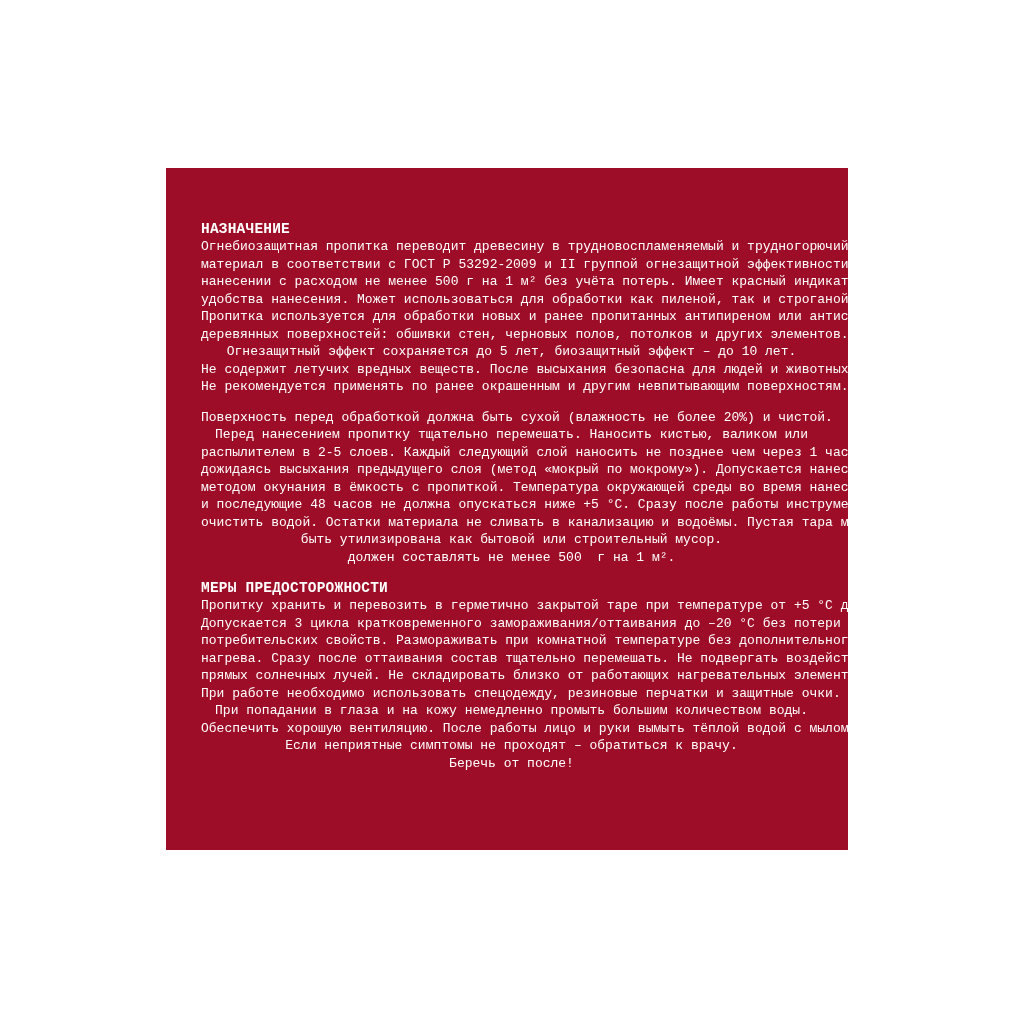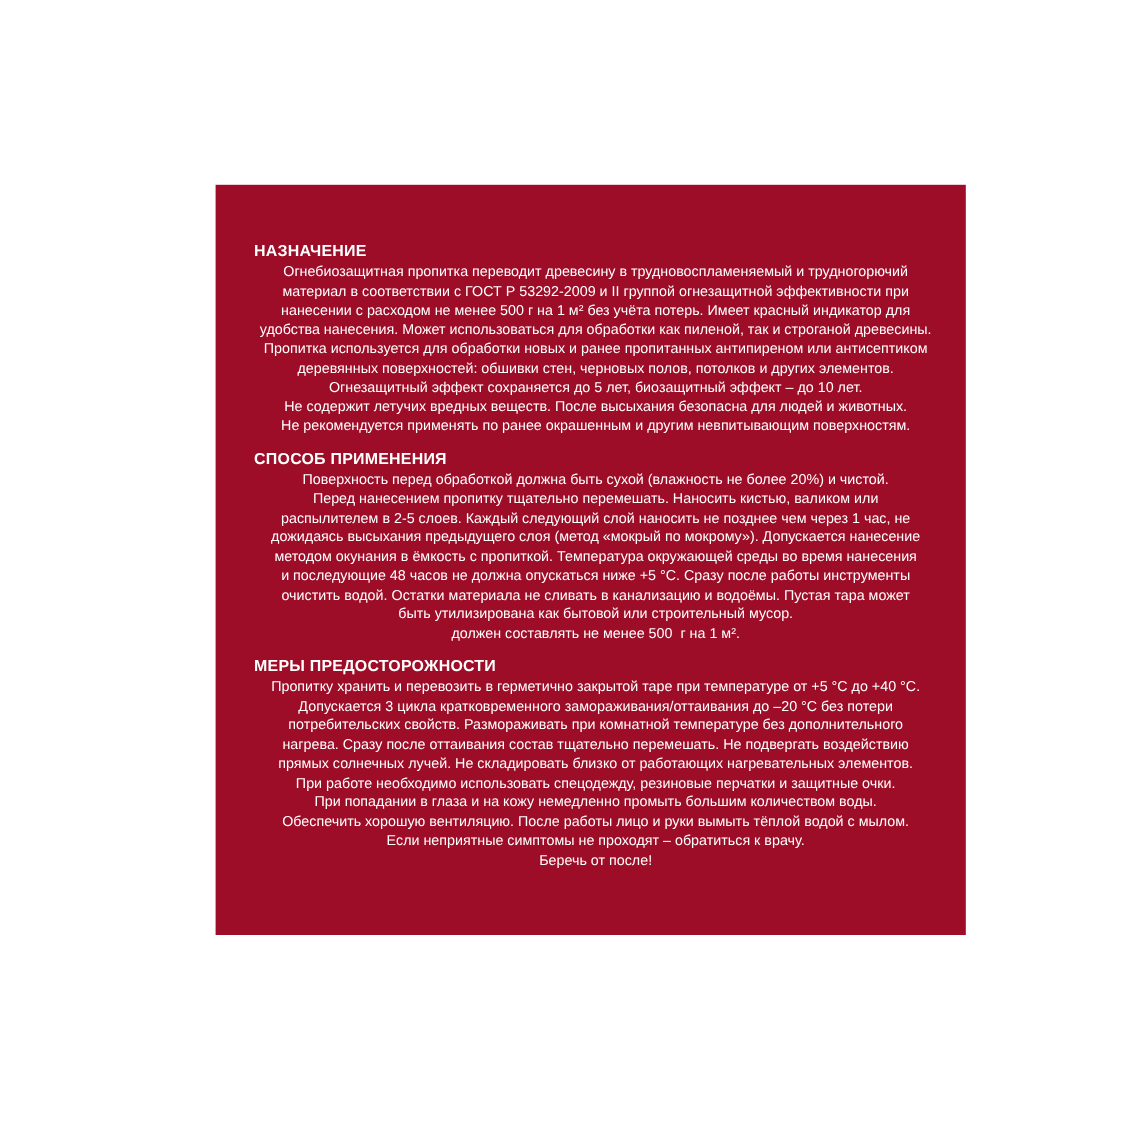--- a/index.html
+++ b/index.html
@@ -10,28 +10,29 @@
   }
   .page {
     position: relative;
     width: 1025px;
     height: 1025px;
     background: #ffffff;
     overflow: hidden;
   }
   .label-panel {
     position: absolute;
-    left: 196px;
+    left: 166px;
     top: 168px;
     width: 682px;
     height: 682px;
     box-sizing: border-box;
     padding: 52px 26px 4px 35px;
     background: var(--panel-background, #9d0d27);
     color: var(--text, #ffffff);
+    font-family: Liberation Mono, monospace;
   }
   .section { margin: 0; }
   .section + .section { margin-top: 13px; }
   .section-heading {
     margin: 0;
     font-size: 14.5px;
     line-height: 18px;
     font-weight: bold;
     letter-spacing: 0.2px;
     white-space: pre;
@@ -58,21 +59,20 @@
       <div class="body-line">нанесении с расходом не менее 500 г на 1 м² без учёта потерь. Имеет красный индикатор для</div>
       <div class="body-line">удобства нанесения. Может использоваться для обработки как пиленой, так и строганой древесины.</div>
       <div class="body-line">Пропитка используется для обработки новых и ранее пропитанных антипиреном или антисептиком</div>
       <div class="body-line">деревянных поверхностей: обшивки стен, черновых полов, потолков и других элементов.</div>
       <div class="body-line">Огнезащитный эффект сохраняется до 5 лет, биозащитный эффект – до 10 лет.</div>
       <div class="body-line">Не содержит летучих вредных веществ. После высыхания безопасна для людей и животных.</div>
       <div class="body-line">Не рекомендуется применять по ранее окрашенным и другим невпитывающим поверхностям.</div>
     </div>
 
     <div class="section">
-      <h2 class="section-heading">СПОСОБ ПРИМЕНЕНИЯ</h2>
       <div class="body-line">Поверхность перед обработкой должна быть сухой (влажность не более 20%) и чистой.</div>
       <div class="body-line">Перед нанесением пропитку тщательно перемешать. Наносить кистью, валиком или</div>
       <div class="body-line">распылителем в 2-5 слоев. Каждый следующий слой наносить не позднее чем через 1 час, не</div>
       <div class="body-line">дожидаясь высыхания предыдущего слоя (метод «мокрый по мокрому»). Допускается нанесение</div>
       <div class="body-line">методом окунания в ёмкость с пропиткой. Температура окружающей среды во время нанесения</div>
       <div class="body-line">и последующие 48 часов не должна опускаться ниже +5 °С. Сразу после работы инструменты</div>
       <div class="body-line">очистить водой. Остатки материала не сливать в канализацию и водоёмы. Пустая тара может</div>
       <div class="body-line">быть утилизирована как бытовой или строительный мусор.</div>
       <div class="body-line">должен составлять не менее 500  г на 1 м².</div>
     </div>

